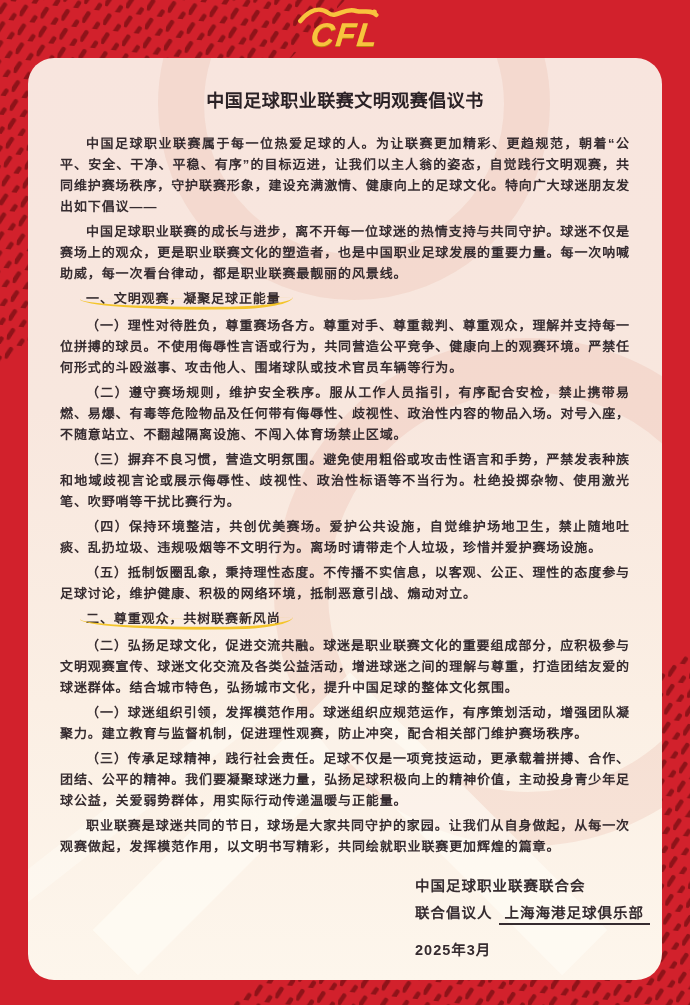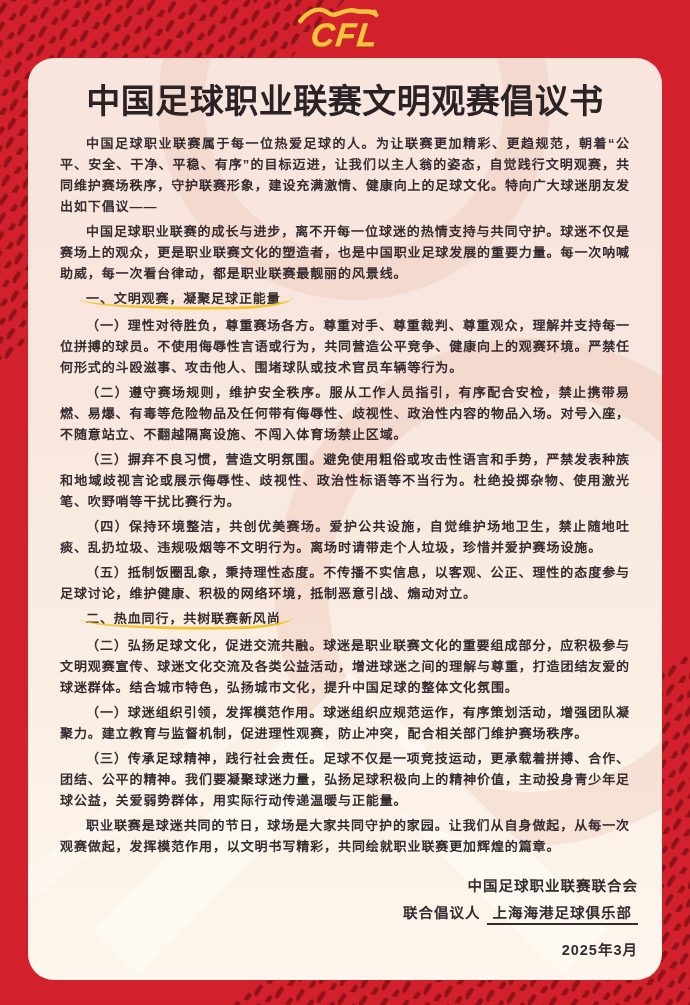--- a/index.html
+++ b/index.html
@@ -25,38 +25,38 @@
     background:linear-gradient(180deg,#f8e5de 0%,#f8e7de 38%,#fbefe4 70%,#fdf6ec 100%);
   }
   .wm{position:absolute;pointer-events:none;}
   .wm-ring-top{width:300px;height:300px;border:46px solid rgba(224,146,124,.15);border-radius:50%;left:130px;top:-150px;}
   .wm-ring-right{width:400px;height:400px;border:54px solid rgba(224,146,124,.16);border-radius:50%;right:-120px;top:280px;}
   .wm-chevron{width:300px;height:300px;border-top:64px solid rgba(255,253,247,.6);border-left:64px solid rgba(255,253,247,.6);transform:rotate(45deg);left:140px;top:690px;}
   .wm-streak{width:420px;height:26px;background:rgba(255,253,247,.45);transform:rotate(-38deg);left:-140px;top:760px;border-radius:13px;}
   
   .doc-title{
     position:relative;margin:26px 18px 0;text-align:center;
-    font-size:34px;line-height:34px;font-weight:900;color:#2b2226;letter-spacing:.5px;
+    font-size:18px;line-height:34px;font-weight:900;color:#2b2226;letter-spacing:.5px;
   }
   .card-body{
     position:relative;padding:15px 32px 0;
     font-size:13px;line-height:21px;font-weight:700;color:#362c30;
     letter-spacing:.9px;text-align:justify;
   }
   .card-body p{margin:0 0 4px;text-indent:2em;}
   .card-body p.sec-heading{margin:2px 0 6px;}
   .hl{position:relative;display:inline;margin-top:44px;}
   .hl::after{
     content:"";position:absolute;left:-6px;right:-12px;bottom:-4px;height:9px;
     border-bottom:3px solid rgba(243,195,34,.95);
     border-bottom-left-radius:70% 100%;border-bottom-right-radius:30% 100%;
     transform:rotate(-.5deg);
   }
   
-  .signature{position:absolute;right:24px;bottom:16px;text-align:right;}
+  .signature{position:absolute;right:12px;bottom:16px;text-align:left;}
   .sig-line{font-size:14.5px;font-weight:700;color:#362c30;line-height:27px;letter-spacing:1px;}
   .sig-name{border-bottom:2px solid #362c30;padding:0 6px 2px;margin-left:6px;}
   .sig-date{margin-top:10px;}
 </style>
 </head>
 <body>
 
 <div class="canvas">
 
   <svg class="bg-svg" width="690" height="1005" aria-hidden="true">
@@ -90,21 +90,21 @@
       <p>中国足球职业联赛属于每一位热爱足球的人。为让联赛更加精彩、更趋规范，朝着“公平、安全、干净、平稳、有序”的目标迈进，让我们以主人翁的姿态，自觉践行文明观赛，共同维护赛场秩序，守护联赛形象，建设充满激情、健康向上的足球文化。特向广大球迷朋友发出如下倡议——</p>
       <p>中国足球职业联赛的成长与进步，离不开每一位球迷的热情支持与共同守护。球迷不仅是赛场上的观众，更是职业联赛文化的塑造者，也是中国职业足球发展的重要力量。每一次呐喊助威，每一次看台律动，都是职业联赛最靓丽的风景线。</p>
 
       <p class="sec-heading"><span class="hl">一、文明观赛，凝聚足球正能量</span></p>
       <p>（一）理性对待胜负，尊重赛场各方。尊重对手、尊重裁判、尊重观众，理解并支持每一位拼搏的球员。不使用侮辱性言语或行为，共同营造公平竞争、健康向上的观赛环境。严禁任何形式的斗殴滋事、攻击他人、围堵球队或技术官员车辆等行为。</p>
       <p>（二）遵守赛场规则，维护安全秩序。服从工作人员指引，有序配合安检，禁止携带易燃、易爆、有毒等危险物品及任何带有侮辱性、歧视性、政治性内容的物品入场。对号入座，不随意站立、不翻越隔离设施、不闯入体育场禁止区域。</p>
       <p>（三）摒弃不良习惯，营造文明氛围。避免使用粗俗或攻击性语言和手势，严禁发表种族和地域歧视言论或展示侮辱性、歧视性、政治性标语等不当行为。杜绝投掷杂物、使用激光笔、吹野哨等干扰比赛行为。</p>
       <p>（四）保持环境整洁，共创优美赛场。爱护公共设施，自觉维护场地卫生，禁止随地吐痰、乱扔垃圾、违规吸烟等不文明行为。离场时请带走个人垃圾，珍惜并爱护赛场设施。</p>
       <p>（五）抵制饭圈乱象，秉持理性态度。不传播不实信息，以客观、公正、理性的态度参与足球讨论，维护健康、积极的网络环境，抵制恶意引战、煽动对立。</p>
 
-      <p class="sec-heading"><span class="hl">二、热血同行，共树联赛新风尚</span></p>
+      <p class="sec-heading"><span class="hl">二、尊重观众，共树联赛新风尚</span></p>
       <p>（二）弘扬足球文化，促进交流共融。球迷是职业联赛文化的重要组成部分，应积极参与文明观赛宣传、球迷文化交流及各类公益活动，增进球迷之间的理解与尊重，打造团结友爱的球迷群体。结合城市特色，弘扬城市文化，提升中国足球的整体文化氛围。</p>
       <p>（一）球迷组织引领，发挥模范作用。球迷组织应规范运作，有序策划活动，增强团队凝聚力。建立教育与监督机制，促进理性观赛，防止冲突，配合相关部门维护赛场秩序。</p>
       <p>（三）传承足球精神，践行社会责任。足球不仅是一项竞技运动，更承载着拼搏、合作、团结、公平的精神。我们要凝聚球迷力量，弘扬足球积极向上的精神价值，主动投身青少年足球公益，关爱弱势群体，用实际行动传递温暖与正能量。</p>
 
       <p>职业联赛是球迷共同的节日，球场是大家共同守护的家园。让我们从自身做起，从每一次观赛做起，发挥模范作用，以文明书写精彩，共同绘就职业联赛更加辉煌的篇章。</p>
     </div>
 
     <div class="signature">
       <div class="sig-line">中国足球职业联赛联合会</div>
       <div class="sig-line">

